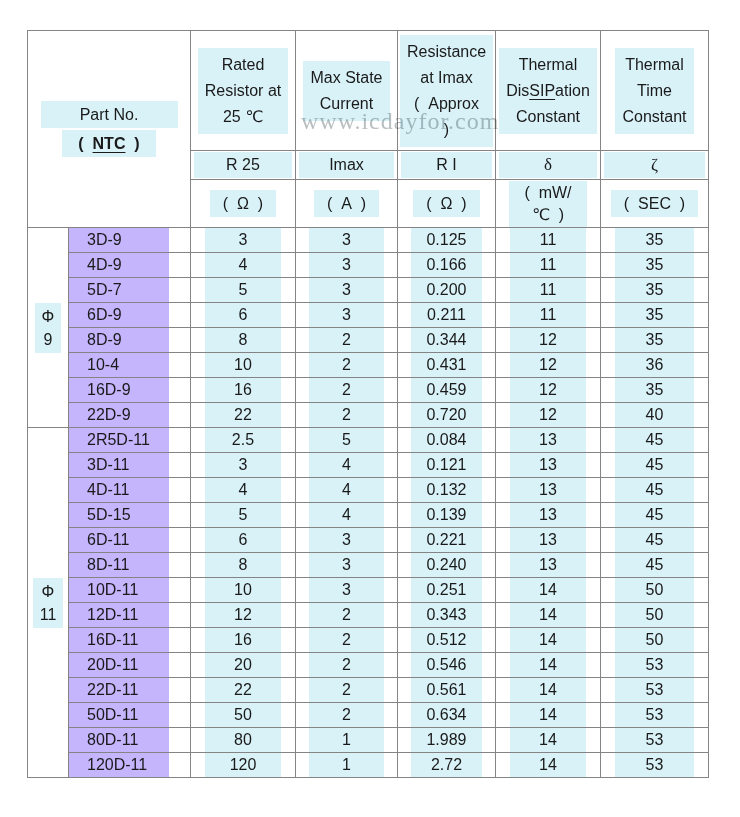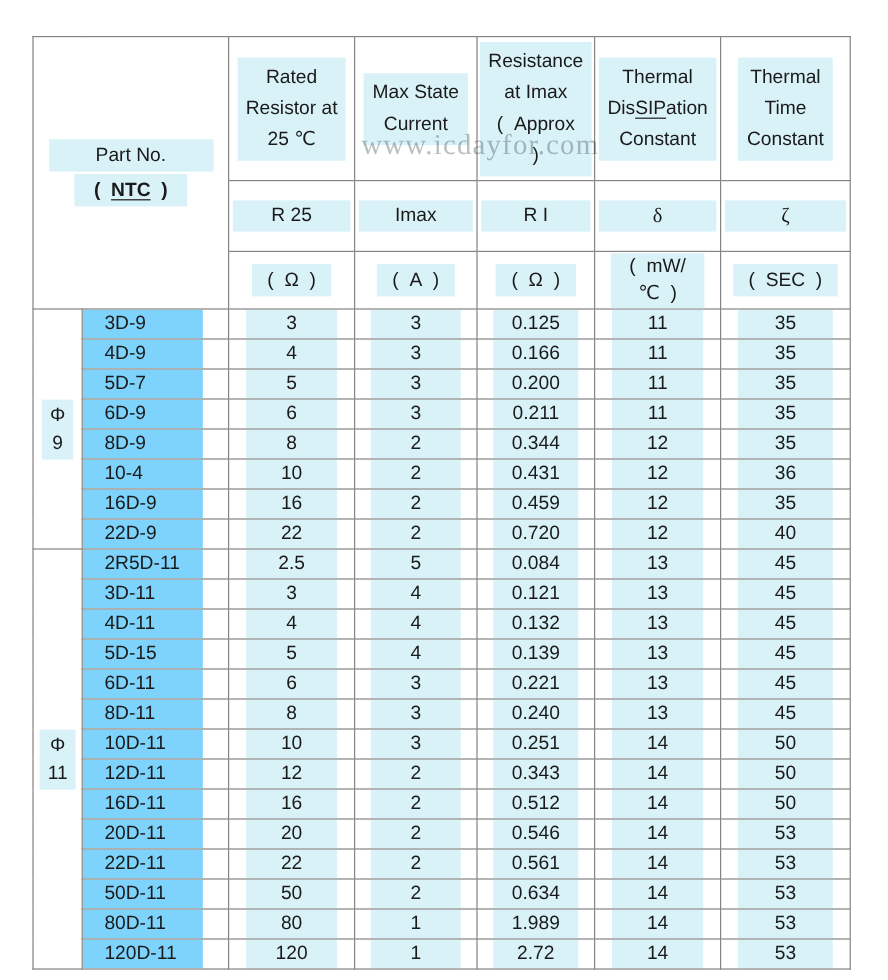--- a/index.html
+++ b/index.html
@@ -37,42 +37,42 @@
     background:#d9f2f8;
     padding:4px 7px;
     line-height:26px;
   }
   .pnblock { width:137px; padding:0; line-height:27px; }
   .pnblock2 { width:94px; padding:0; line-height:27px; margin-top:2px;font-weight:bold; }
   .u { text-decoration:underline; text-underline-offset:3px; }
 
   .symfill {
     width:94%; height:26px; line-height:26px;
-    margin:16px auto;
+    margin:1px auto;
     background:#d9f2f8;
   }
   .sym { font-family:"Liberation Serif","DejaVu Serif",serif; font-size:17px; }
   .unitb {
     display:inline-block;
     background:#d9f2f8;
     padding:2px 13px;
     line-height:23px;
   }
   .unitb2 { padding:1px 15px; line-height:22px; }
 
   
   .cellnum {
     width:74%; height:24px; line-height:24px;
     margin:0 auto;
     background:#d9f2f8;
   }
   .cellpart {
     width:calc(100% - 21px); height:24px; line-height:24px;
     margin:0 auto 0 0;
-    background:#7dd3fc;
+    background:#c4b5fd;
     text-align:left;
     padding-left:18px;
     box-sizing:border-box;
   }
   .group-td { background:#ffffff; }
   .grouplab {
     display:inline-block;
     background:#d9f2f8;
     padding:2px 7px;
     line-height:23px;

